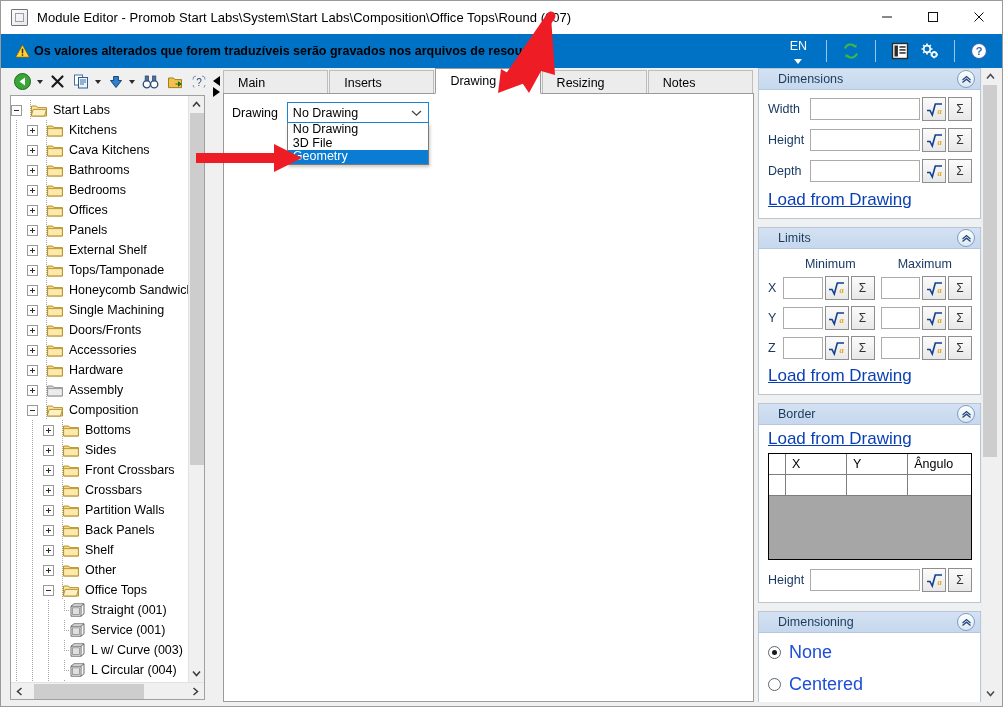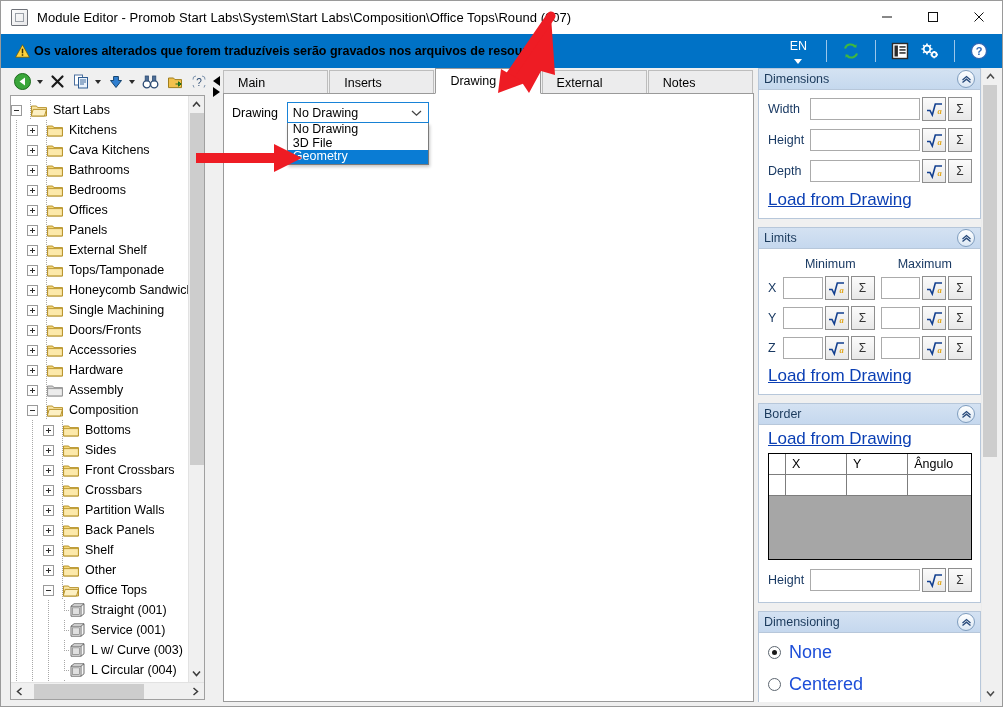--- a/index.html
+++ b/index.html
@@ -218,21 +218,21 @@
   .rp-body { flex: 1; display: flex; min-height: 0; }
   .rp-scroll { flex: 1; min-width: 0; overflow: hidden; padding-top: 0; }
   .rp-vscroll {
     width: 17px; min-width: 17px; background: #f0f0f0; display: flex; flex-direction: column;
     border-left: 1px solid #ececec;
   }
 
   .group { background: #fff; border: 1px solid #b7c7da; margin-bottom: 8px; }
   .group-head {
     height: 21px; background: linear-gradient(to bottom,#d4e2f2 0%, #c5d8ee 100%);
-    display: flex; align-items: center; padding-left: 5px;
+    display: flex; align-items: center; padding-left: 19px;
     font-size: 12.5px; color: #1b3a5c; position: relative;
     border-bottom: 1px solid #b7c7da;
   }
   .collapse-btn {
     position: absolute; right: 5px; top: 1px;
     width: 18px; height: 18px; border-radius: 50%;
     background: linear-gradient(to bottom,#ffffff,#dbe7f4);
     border: 1px solid #7f9dbe; display: flex; align-items: center; justify-content: center;
   }
   .group-body { padding: 7px 8px 8px 9px; }
@@ -799,21 +799,21 @@
           <div class="tab">
             <span>Main</span>
           </div>
           <div class="tab">
             <span>Inserts</span>
           </div>
           <div class="tab active">
             <span>Drawing</span>
           </div>
           <div class="tab">
-            <span>External</span>
+            <span>Resizing</span>
           </div>
           <div class="tab">
             <span>Notes</span>
           </div>
         </div>
 
       <div class="tabpanel">
         <div class="drawing-row">
           <div class="drawing-label">Drawing</div>
           <div class="combo-host">

